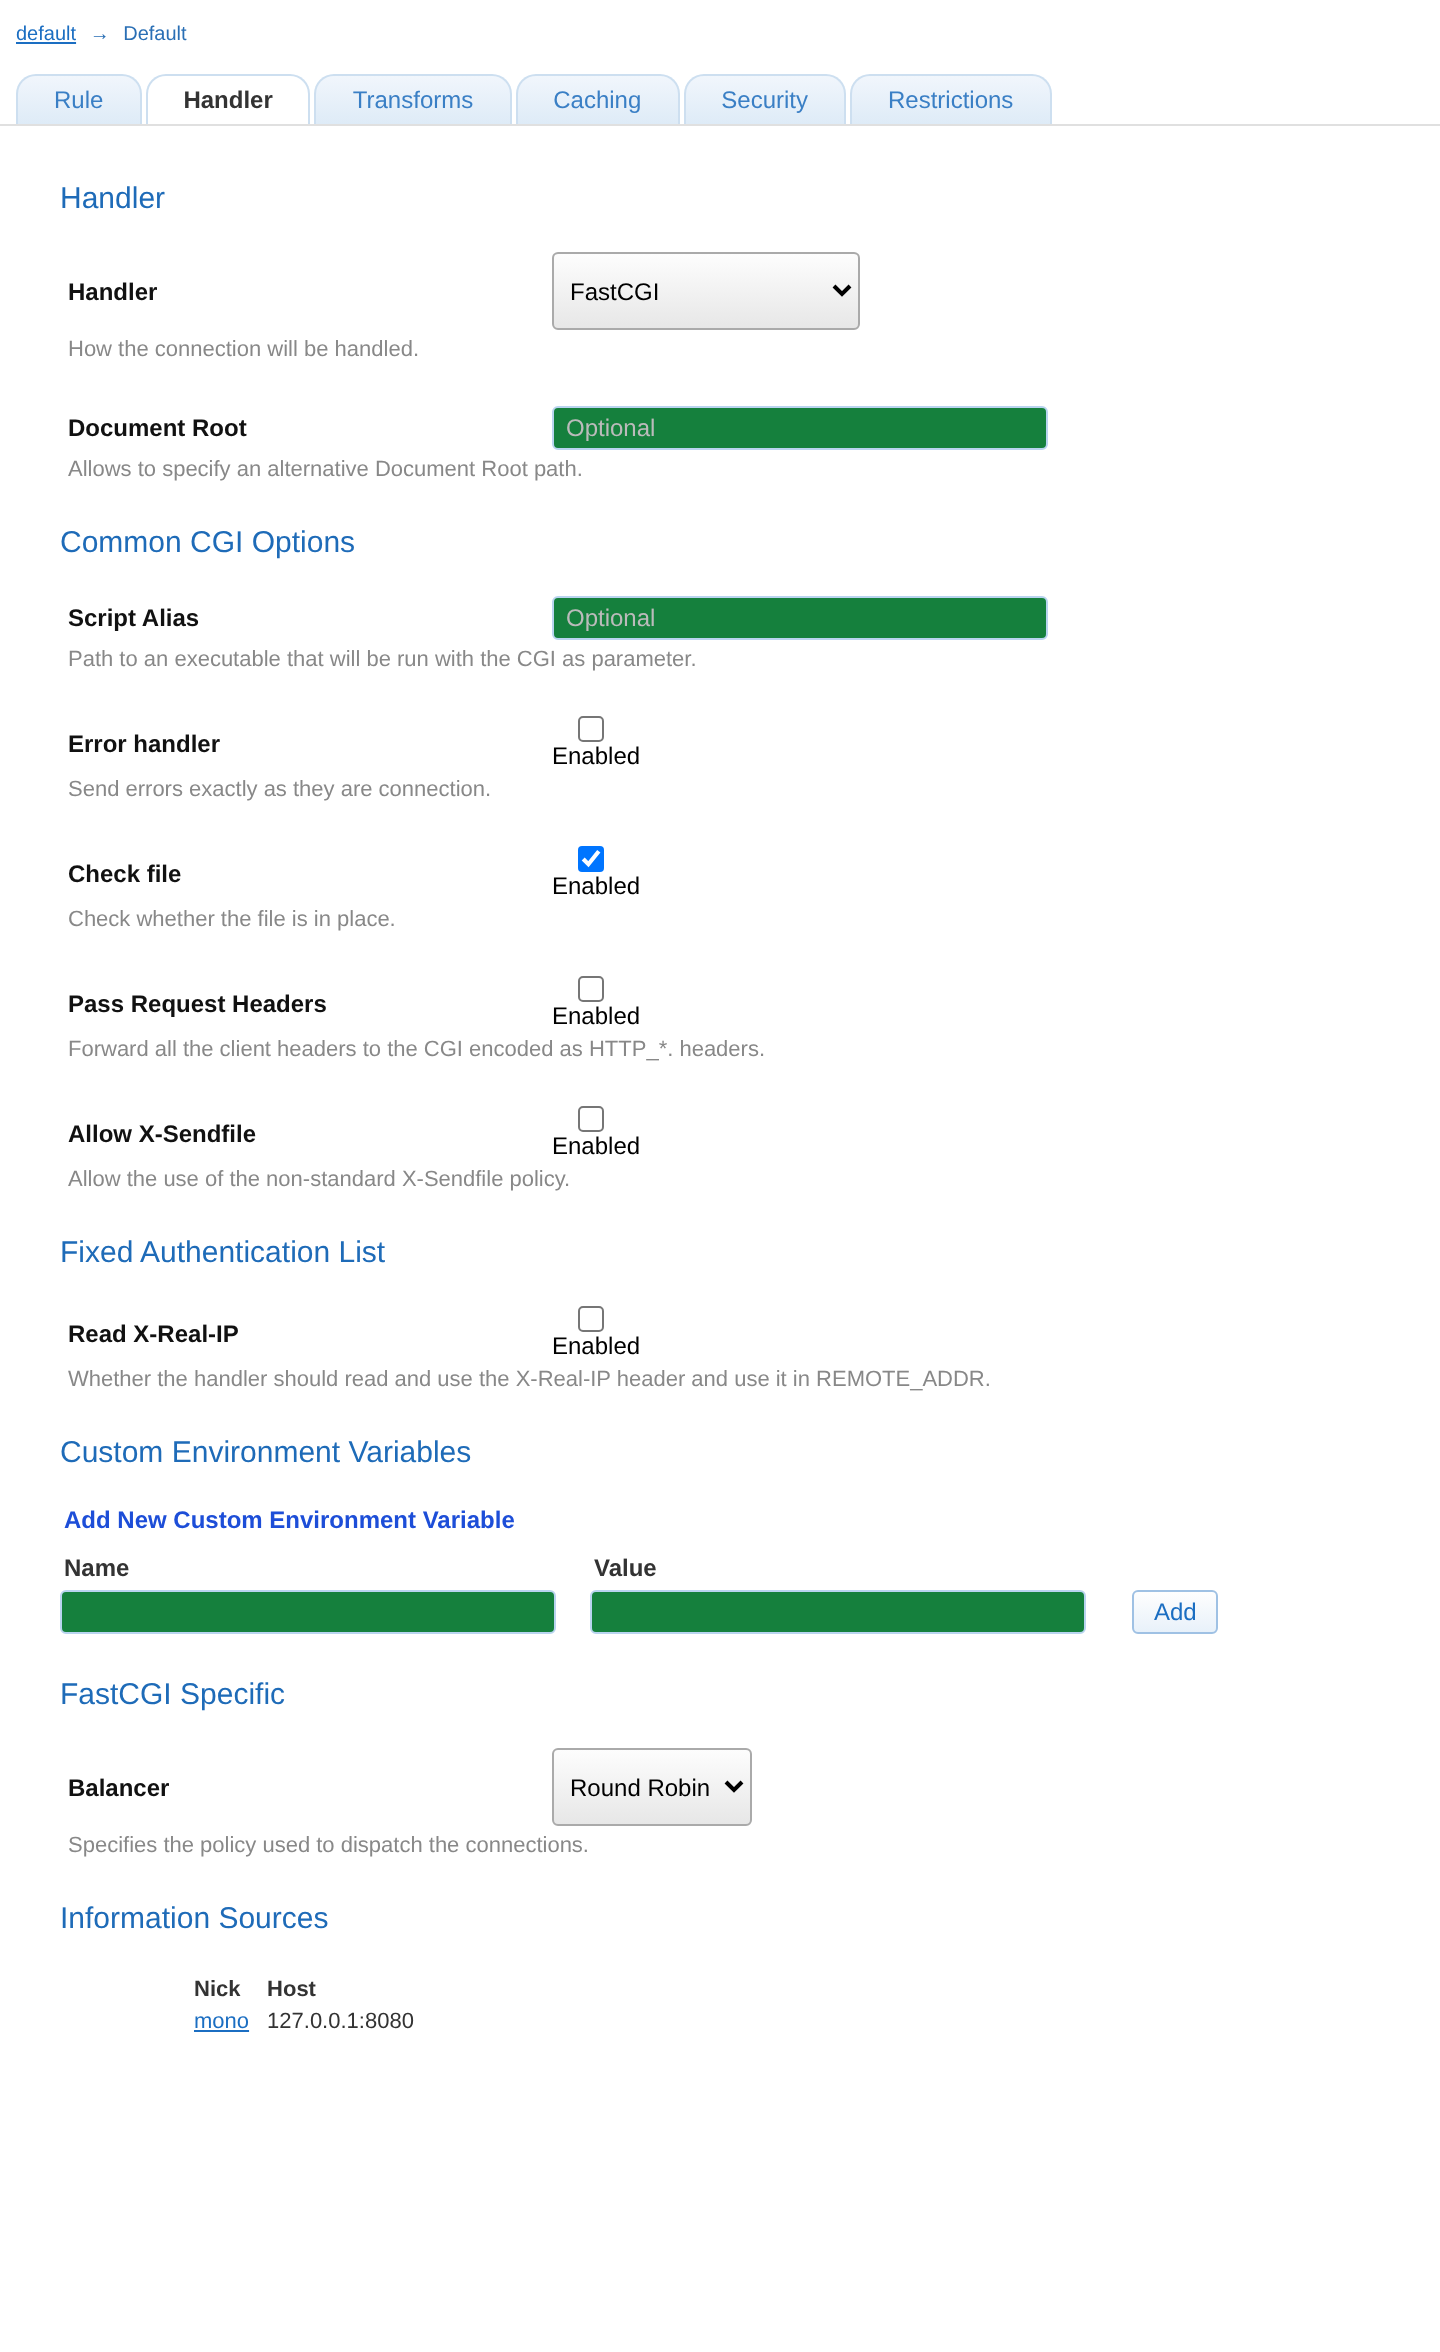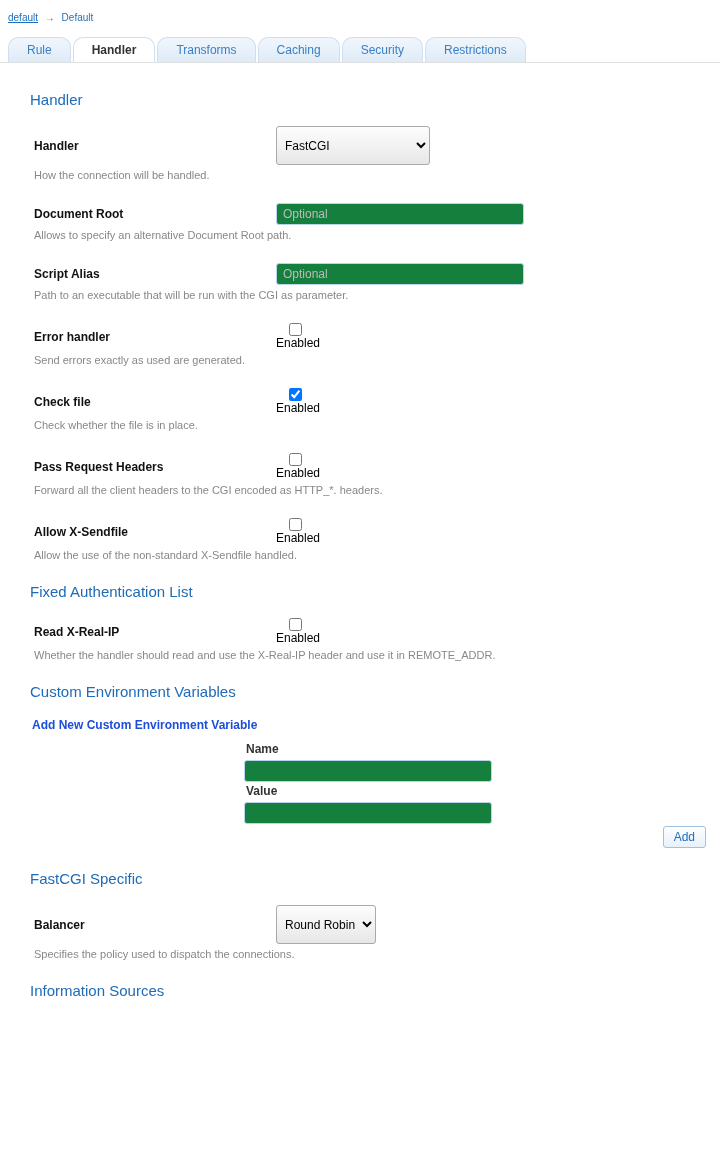--- a/index.html
+++ b/index.html
@@ -100,21 +100,21 @@
   .check-row .enabled-label { font-size: 12px; color: #000;}
 
   .sub-title {
     font-weight: bold;
     font-size: 12px;
     color: #1d4ed8;
     margin: 18px 0 10px 0;
     padding-left: 2px;
   }
 
-  .env-row { display:flex; gap:2px; align-items:center; margin-top:6px;flex-direction:column;}
+  .env-row { display:flex; gap:17px; align-items:center; margin-top:6px;}
   .env-col { display:flex; flex-direction:column; }
   .env-col .col-head { font-weight:bold; font-size:12px; margin-bottom:4px; padding-left:2px;}
   .env-col input.text { width:248px;}
   .btn-add {
     height:22px;
     padding: 2px 10px;
     border:1px solid #9fc1e4;
     border-radius:3px;
     background:linear-gradient(to bottom,#fefefe 0%, #e8f1fa 100%);
     color:#1b6ec2;
@@ -162,38 +162,39 @@
   </div>
 
   <div class="field">
     <div class="field-row">
       <div class="field-label">Document Root</div>
       <input class="text" type="text" placeholder="Optional" style="">
     </div>
     <div class="field-help">Allows to specify an alternative Document Root path.</div>
   </div>
 
+  <div class="section-title">Common CGI Options</div>
 
   <div class="field">
     <div class="field-row">
       <div class="field-label">Script Alias</div>
       <input class="text" type="text" placeholder="Optional" style="">
     </div>
     <div class="field-help">Path to an executable that will be run with the CGI as parameter.</div>
   </div>
 
   <div class="field">
     <div class="field-row">
       <div class="field-label">Error handler</div>
       <div class="check-row">
         <input type="checkbox" style="">
         <span class="enabled-label">Enabled</span>
       </div>
     </div>
-    <div class="field-help">Send errors exactly as used are generated.</div>
+    <div class="field-help">Send errors exactly as they are connection.</div>
   </div>
 
   <div class="field">
     <div class="field-row">
       <div class="field-label">Check file</div>
       <div class="check-row">
         <input type="checkbox" checked="" style="">
         <span class="enabled-label">Enabled</span>
       </div>
     </div>
@@ -212,21 +213,21 @@
   </div>
 
   <div class="field">
     <div class="field-row">
       <div class="field-label">Allow X-Sendfile</div>
       <div class="check-row">
         <input type="checkbox" style="">
         <span class="enabled-label">Enabled</span>
       </div>
     </div>
-    <div class="field-help">Allow the use of the non-standard X-Sendfile handled.</div>
+    <div class="field-help">Allow the use of the non-standard X-Sendfile policy.</div>
   </div>
 
   <div class="section-title">Fixed Authentication List</div>
 
   <div class="field">
     <div class="field-row">
       <div class="field-label">Read X-Real-IP</div>
       <div class="check-row">
         <input type="checkbox" style="">
         <span class="enabled-label">Enabled</span>
@@ -258,14 +259,26 @@
       <div class="field-label">Balancer</div>
       <select class="combo sm">
         <option>Round Robin</option>
       </select>
     </div>
     <div class="field-help">Specifies the policy used to dispatch the connections.</div>
   </div>
 
   <div class="section-title">Information Sources</div>
 
+  <table class="info-table">
+    <tbody>
+        <tr class="thead">
+      <td>Nick</td>
+      <td>Host</td>
+    </tr>
+    <tr>
+      <td><a href="#">mono</a></td>
+      <td>127.0.0.1:8080</td>
+    </tr>
+  </tbody>
+    </table>
 
 </div>
 
 </body></html>

